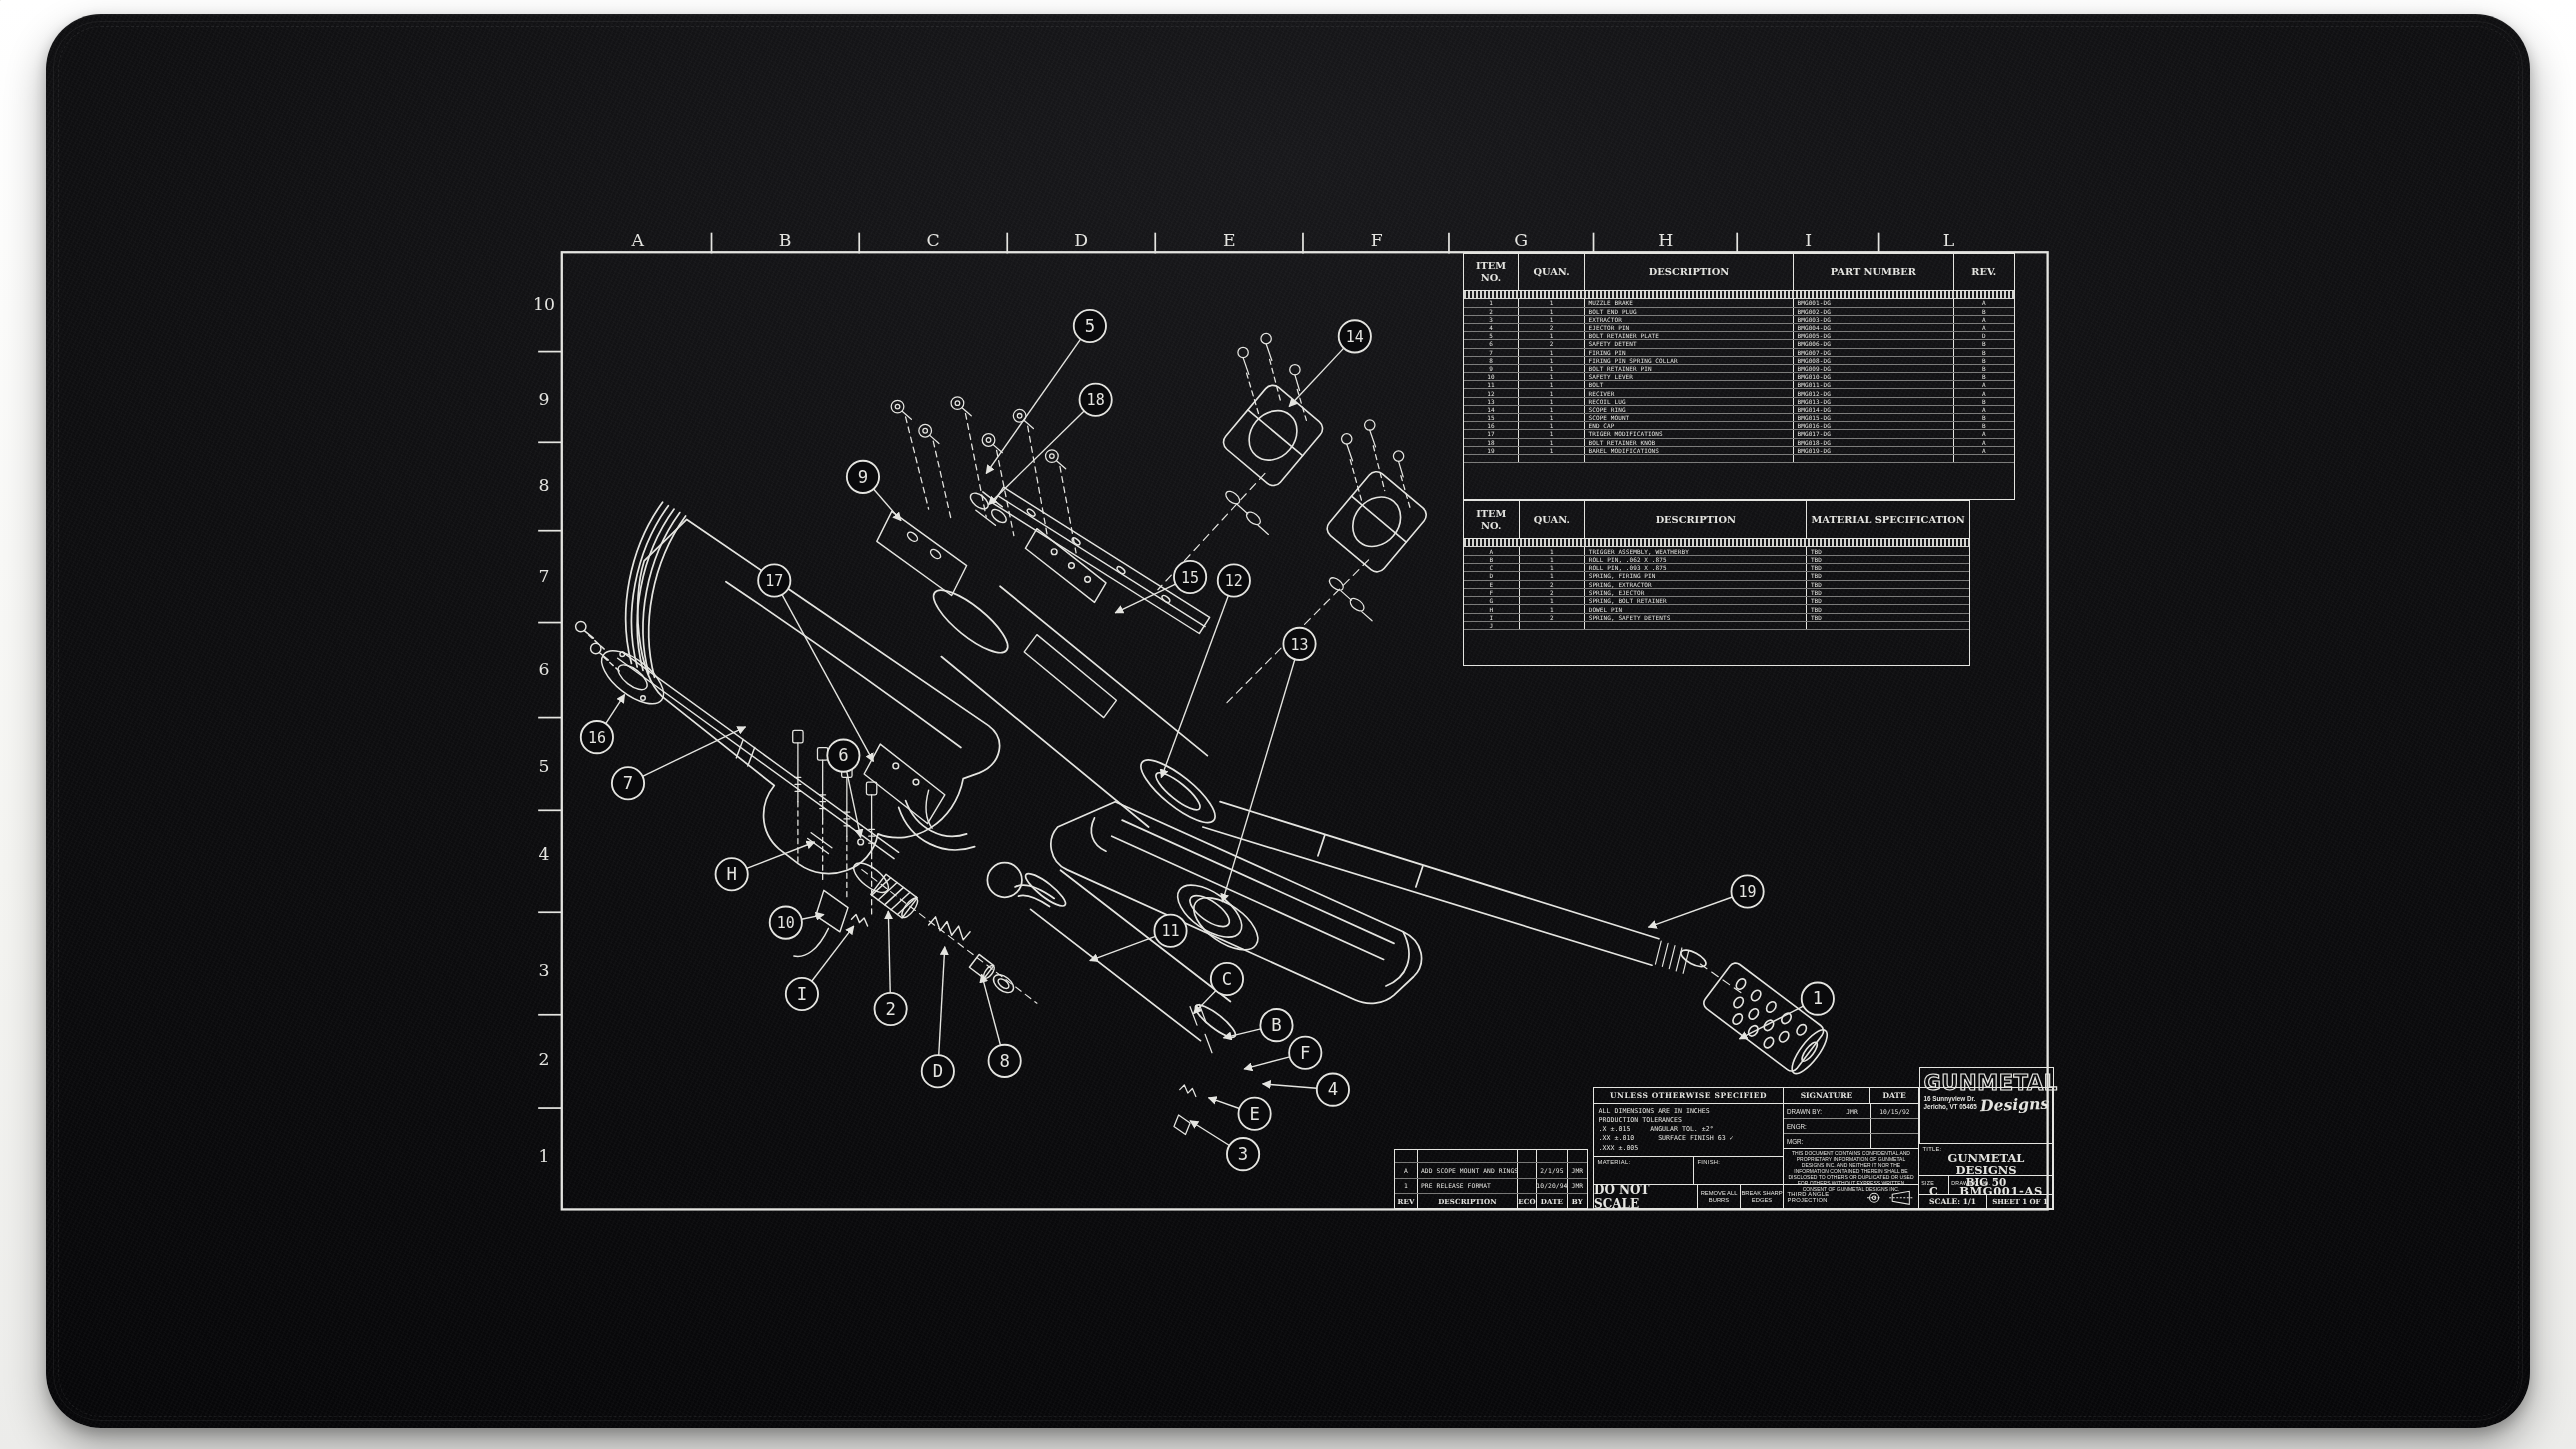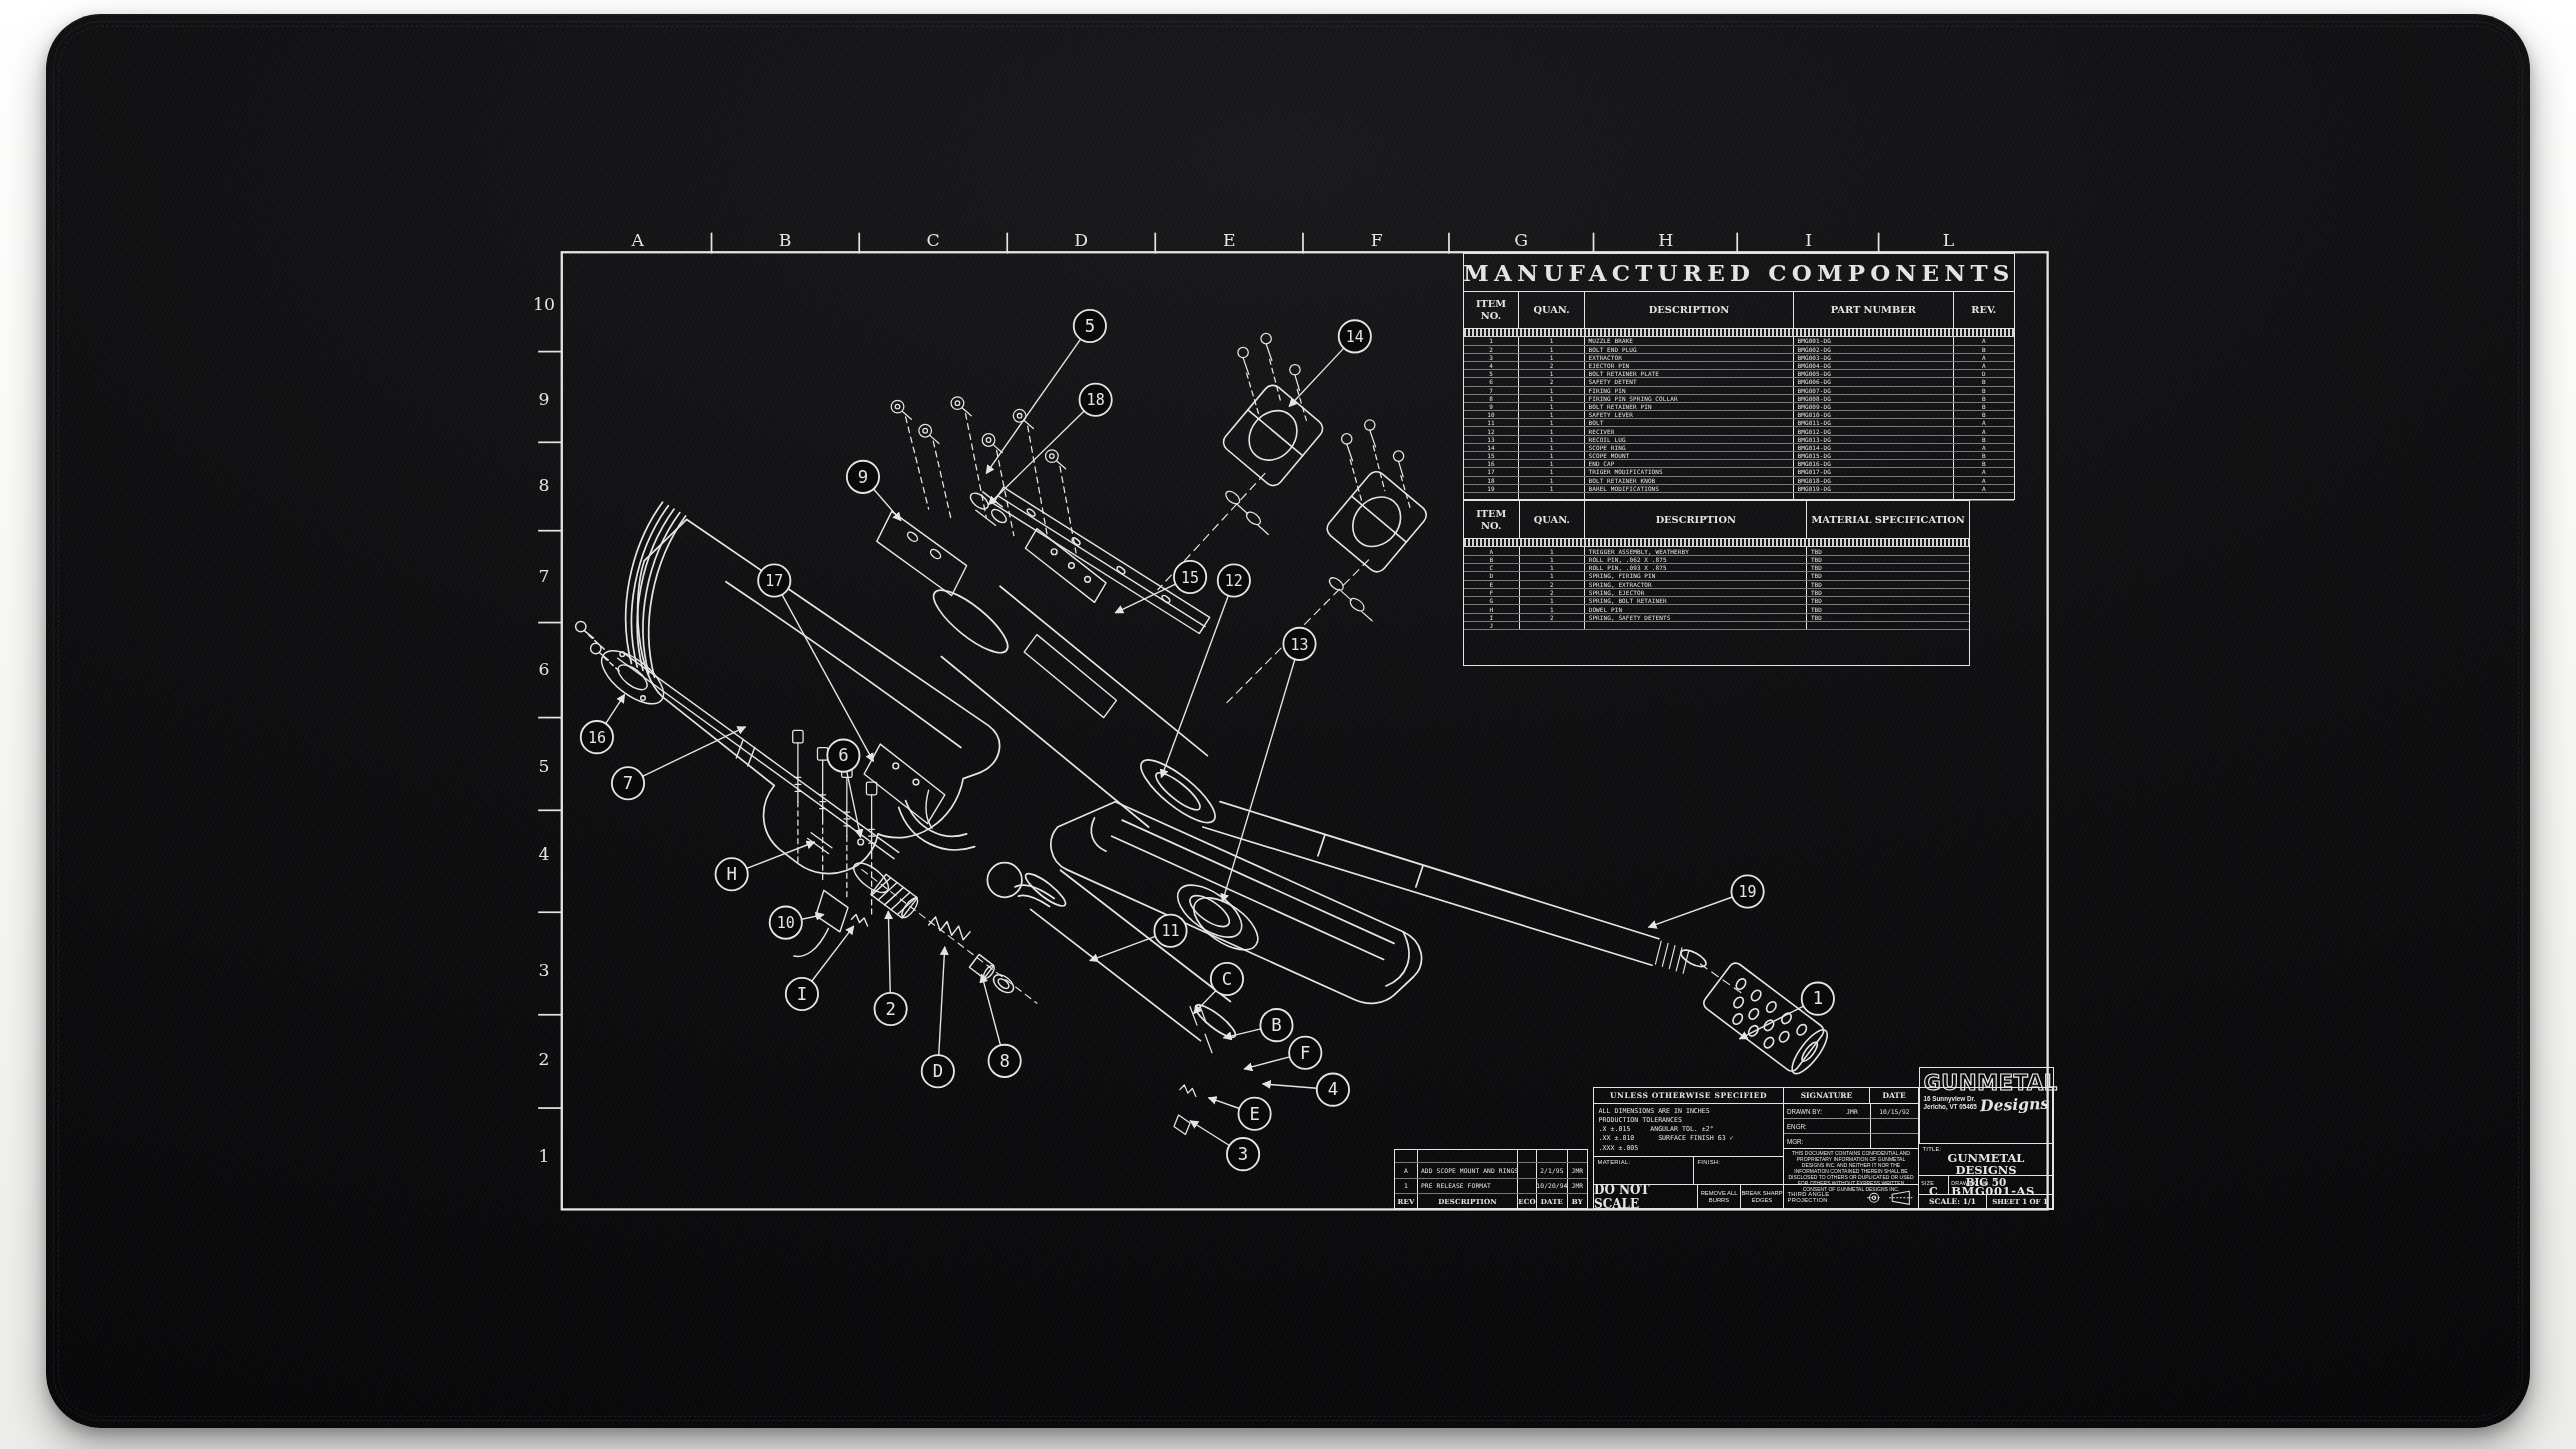--- a/index.html
+++ b/index.html
@@ -539,21 +539,20 @@
           </g>
           <g>
             <line x1="3131.1041973091346" y1="1746.8140160908865" x2="3020" y2="1804" stroke="#e4e4e0" stroke-width="2.4" marker-end="url(#arr)"></line>
             <circle cx="3156" cy="1734" r="28" fill="#0a0a0c" stroke="#e4e4e0" stroke-width="3.2"></circle>
             <text x="3156" y="1744" text-anchor="middle" fill="#e4e4e0" font-size="30" font-family="DejaVu Sans Mono, Liberation Mono, monospace">1</text>
           </g>
         </g>
     </svg>
 
     <div id="mfg-table" class="tbl" style="left:1417px;top:239px;width:552px;height:247px;">
-      <div class="t-title" style="height:38px;">MANUFACTURED COMPONENTS</div>
       <div class="t-head" id="mfg-head" style="height:37px;">
           <div style="width: 10%;">ITEM NO.</div>
           <div style="width: 12%;">QUAN.</div>
           <div style="width: 38%;">DESCRIPTION</div>
           <div style="width: 29%;">PART NUMBER</div>
           <div style="width: 11%;">REV.</div>
         </div>
       <div class="hatch"></div>
       <div id="mfg-rows">
           <div class="t-row" style="height: 8.2px;">
@@ -879,21 +878,21 @@
         <div class="lbl">TITLE:</div>
         <div class="serifb" style="font-size:11.5px;text-align:center;line-height:12.7px;">GUNMETAL DESIGNS</div>
         <div class="serifb" style="font-size:10.4px;text-align:center;line-height:11.5px;">BIG 50</div>
       </div>
       <div class="scell" style="left:325px;top:88px;width:30px;height:18.4px;padding:0.6px 2.3px;">
         <span class="lbl" style="font-size:5.2px;">SIZE</span>
         <div class="serifb" style="font-size:11px;line-height:9.2px;text-align:center;">C</div>
       </div>
       <div class="scell" style="left:355px;top:88px;width:105px;height:18.4px;padding:0.6px 2.3px;">
         <span class="lbl" style="font-size:5.2px;">DRAWING NO.</span>
-        <div class="serifb" style="font-size:11.5px;line-height:9.8px;text-align:left;letter-spacing:0.6px;">BMG001-AS</div>
+        <div class="serifb" style="font-size:11.5px;line-height:9.8px;text-align:center;letter-spacing:0.6px;">BMG001-AS</div>
       </div>
       <div class="scell serifb" style="left:325px;top:106px;width:68px;height:16px;display:flex;align-items:center;justify-content:center;font-size:7.5px;">SCALE:  1/1</div>
       <div class="scell serifb" style="left:393px;top:106px;width:67px;height:16px;display:flex;align-items:center;justify-content:center;font-size:7px;">SHEET  1  OF  1</div>
     </div>
 
   </div>
 </div>
 
 
 </body></html>

